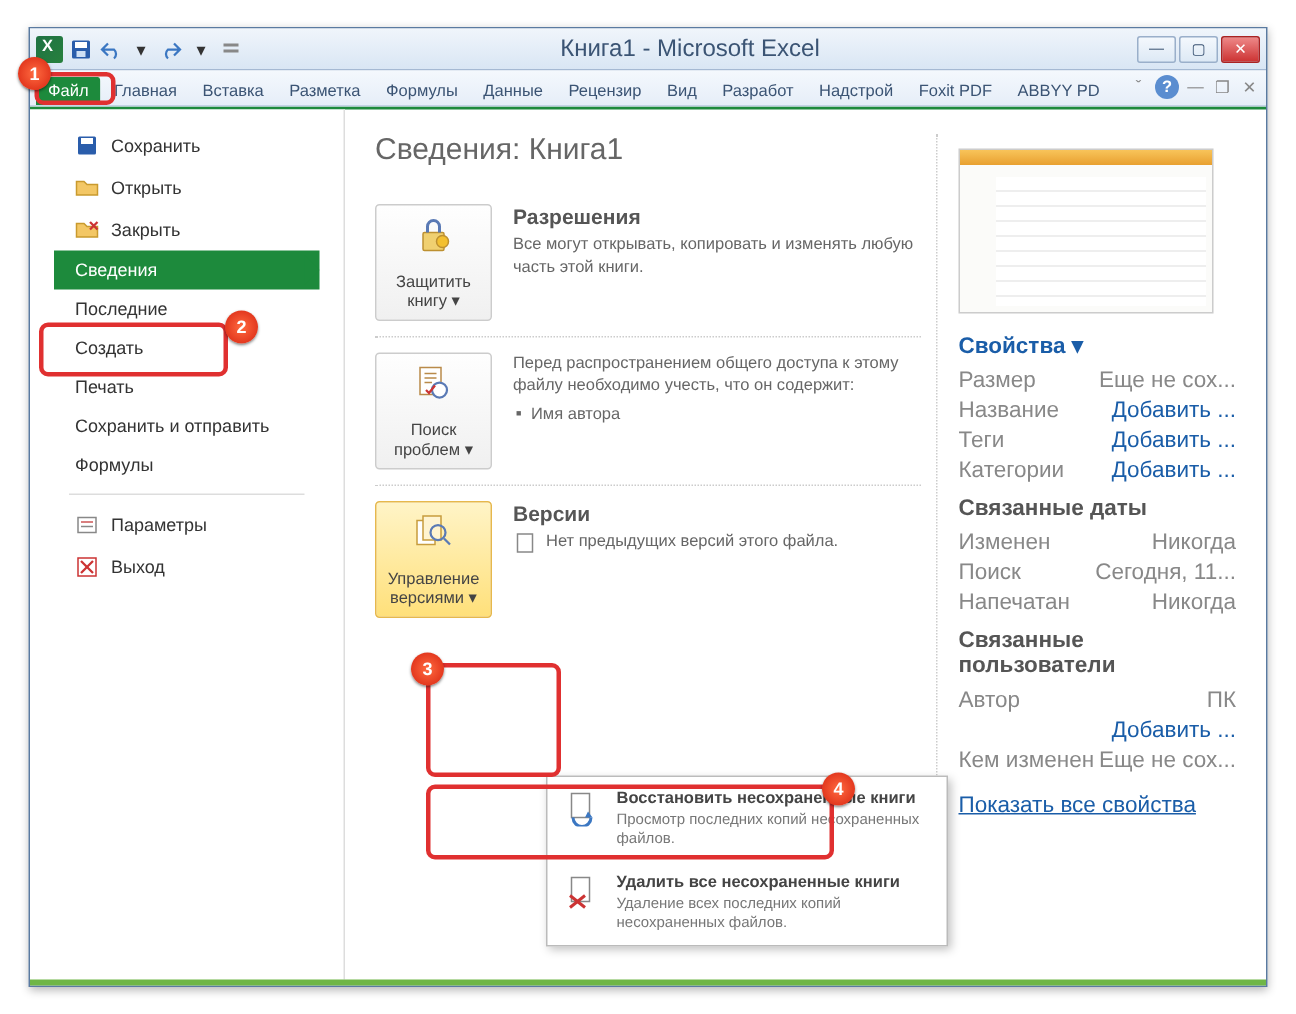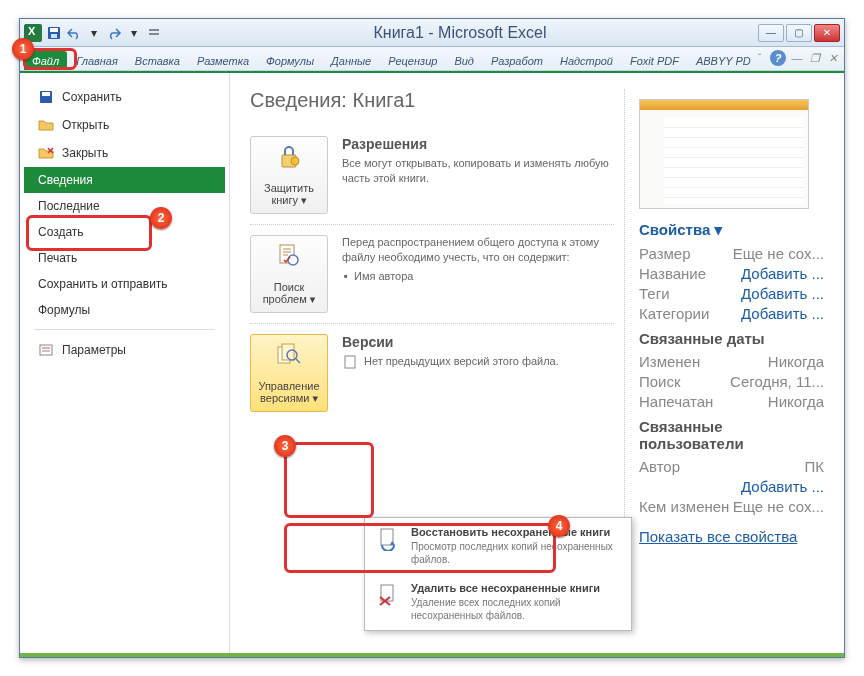--- a/index.html
+++ b/index.html
@@ -8,29 +8,29 @@
 .titlebar { height: 28px; background: linear-gradient(#f0f5fb, #d9e6f4); display: flex; align-items: center; padding: 0 4px; border-bottom: 1px solid #a5b9d3; }
 .qat { display: flex; align-items: center; gap: 4px; }
 .qat-icon { width: 16px; height: 16px; display: flex; align-items: center; justify-content: center; }
 .excel-logo { width: 18px; height: 18px; background: linear-gradient(135deg,#1f7244,#27803d); border-radius: 2px; position: relative; }
 .excel-logo:after { content:"X"; color:#fff; font-size:11px; font-weight:bold; position:absolute; left:4px; top:1px; }
 .title-text { flex: 1; text-align: center; font-size: 16px; color: #3b5474; }
 .winbtns { display: flex; gap: 2px; }
 .winbtn { width: 26px; height: 18px; border: 1px solid #9aafca; border-radius: 2px; background: linear-gradient(#f4f8fd,#dde9f5); display:flex; align-items:center; justify-content:center; font-size:10px; color:#3b5474; }
 .winbtn.close { background: linear-gradient(#e88,#c33); color:#fff; border-color:#a22; }
 
-.ribbon-tabs { height: 24px; background: linear-gradient(#f4f8fd,#e6eef8); border-bottom: 1px solid #c4d3e6; display:flex; align-items:flex-end; padding: 0 4px; gap:1px; position:relative;font-style:italic; }
+.ribbon-tabs { height: 24px; background: linear-gradient(#f4f8fd,#e6eef8); border-bottom: 1px solid #c4d3e6; display:flex; align-items:flex-end; padding: 0 4px; gap:1px; position:relative; }
 .tab { padding: 3px 7px; font-size: 11px; color: #3b5474; cursor: pointer; border:1px solid transparent; border-bottom:none; white-space:nowrap; }
 .tab.active { background: #1d8a3c; color:#fff; border-color:#1d8a3c; border-radius:3px 3px 0 0; }
 .ribbon-right { position:absolute; right:4px; top:3px; display:flex; gap:4px; align-items:center; }
 .help-icon { width:16px; height:16px; border-radius:50%; background:#5a8dd0; color:#fff; display:flex; align-items:center; justify-content:center; font-size:11px; font-weight:bold; }
 .sm-icon { width:14px; height:14px; color:#888; font-size:11px; display:flex; align-items:center; justify-content:center; }
 
 .backstage { display:flex; height: calc(100% - 56px); background:#fff; border-top:2px solid #1d8a3c; }
-.sidebar { width: 210px; background:#fff; border-right:1px solid #ddd; padding: 10px 4px; display:flex; flex-direction:column; }
+.sidebar { width: 210px; background:#fff; border-right:1px solid #ddd; padding: 10px 16px; display:flex; flex-direction:column; }
 .side-item { padding: 6px 14px; display:flex; align-items:center; gap:8px; font-size:12px; color:#333; cursor:pointer; position:relative; }
 .side-item.selected { background:#1d8a3c; color:#fff; margin:0; }
 .side-item.selected:after { content:""; position:absolute; right:-10px; top:50%; transform:translateY(-50%); border:10px solid transparent; border-left-color:#1d8a3c; }
 .side-sep { height:1px; background:#ddd; margin:6px 10px; }
 .side-icon { width:16px; height:16px; display:flex; align-items:center; justify-content:center; }
 
 .main { flex:1; padding: 16px 20px; overflow:auto; position:relative; }
 .page-title { font-size: 20px; color:#666; font-weight:normal; margin-bottom:14px; }
 .section { display:flex; gap:14px; padding:10px 0; border-bottom:1px dotted #ccc; }
 .section:last-child { border-bottom:none; }
@@ -191,20 +191,30 @@
       <div class="side-item">
         <span class="side-icon">
             <svg class="svg16" viewBox="0 0 16 16">
               <rect x="2" y="3" width="12" height="10" fill="#fff" stroke="#888"></rect>
               <line x1="4" y1="6" x2="12" y2="6" stroke="#c55"></line>
               <line x1="4" y1="9" x2="12" y2="9" stroke="#888"></line>
             </svg>
           </span>
         <span>Параметры</span>
       </div>
+      <div class="side-item">
+        <span class="side-icon">
+            <svg class="svg16" viewBox="0 0 16 16">
+              <rect x="2" y="2" width="12" height="12" fill="#fff" stroke="#c33"></rect>
+              <line x1="4" y1="4" x2="12" y2="12" stroke="#c33" stroke-width="1.5"></line>
+              <line x1="12" y1="4" x2="4" y2="12" stroke="#c33" stroke-width="1.5"></line>
+            </svg>
+          </span>
+        <span>Выход</span>
+      </div>
     </div>
 
     <div class="main">
       <div style="display:flex; gap:10px;">
         <div style="flex:1;">
           <div class="page-title">Сведения: Книга1</div>
 
           <div class="section">
             <div class="big-btn">
               <span class="bicon ico-lock">

